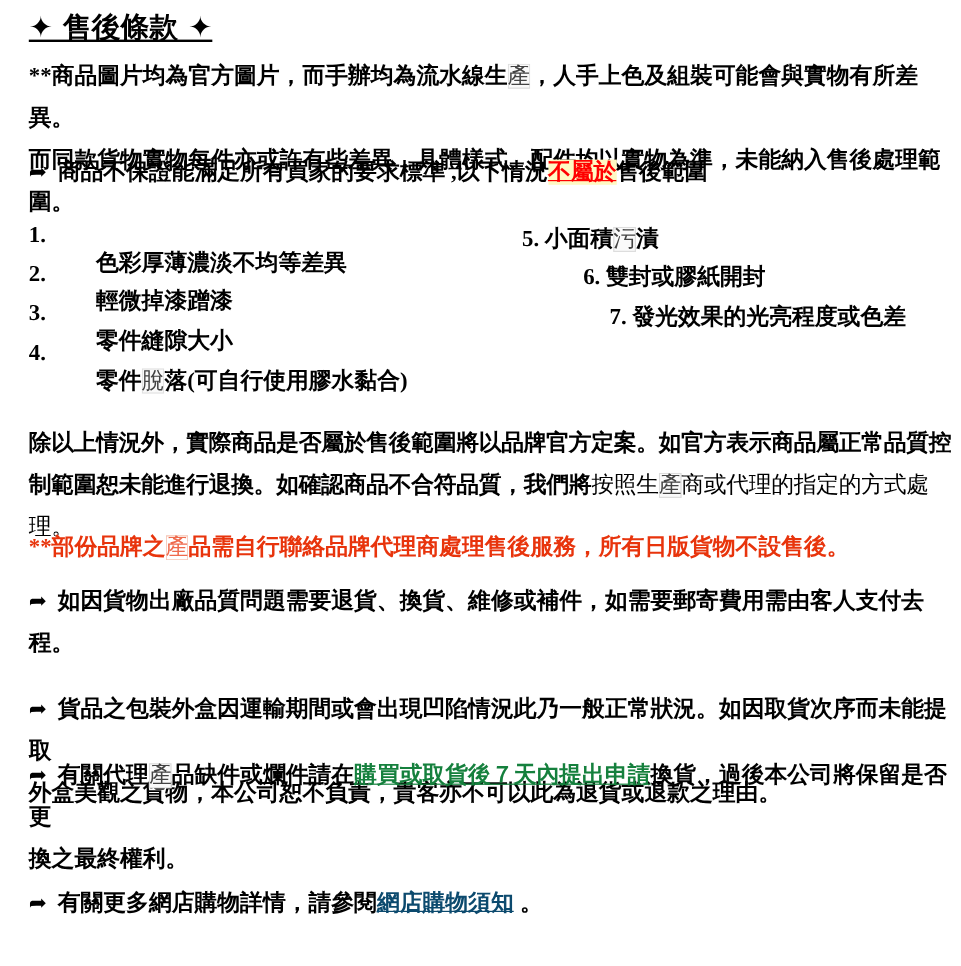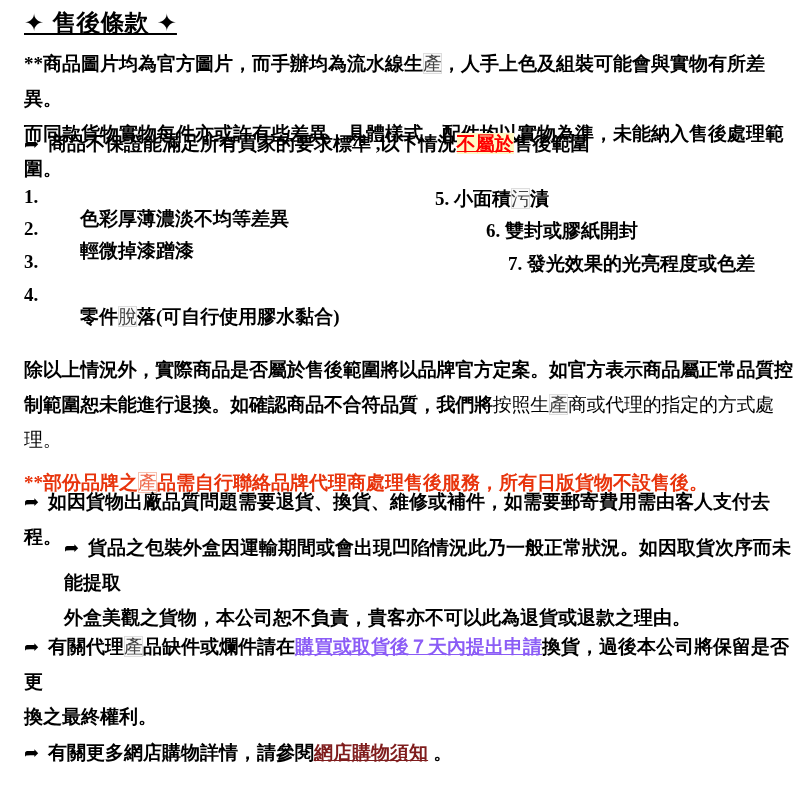--- a/index.html
+++ b/index.html
@@ -15,23 +15,23 @@
   }
   .arrow{
     font-family:"DejaVu Sans",sans-serif;font-size:18px;
     margin-right:9px;font-weight:normal;
   }
   
   .n{font-weight:normal;}
   .fb{font-weight:normal;color:#444;box-shadow:inset 0 0 0 1px #ddd;background:#fafafa;}
   .rfb{font-weight:normal;color:#ef6a4d;box-shadow:inset 0 0 0 1px #f6c3b2;}
   .hl{color:#ff0000;background:#fef9c3;text-decoration:underline;text-decoration-color:#ff0000;}
-  .redu{color:#8b5cf6;text-decoration:underline;}
-  .link{color:#7f1d1d;text-decoration:underline;cursor:pointer;}
-  .red{color:#e8340c;margin-top:26px;}
+  .redu{color:#15803d;text-decoration:underline;}
+  .link{color:#0c4a6e;text-decoration:underline;cursor:pointer;}
+  .red{color:#e8340c;}
   .tight{letter-spacing:-0.25px;}
   
   .lrow{position:absolute;left:24px;height:32px;width:770px;}
   .lrow .num{position:absolute;left:0;}
   .lrow .ltxt{position:absolute;left:56px;margin-top:20px;}
   .lrow .rtxt{position:absolute;}
   .r1 .rtxt{left:411px;}
   .r2 .rtxt{left:462px;}
   .r3 .rtxt{left:484px;}
   .r4 .rtxt{left:374px;}
@@ -53,36 +53,37 @@
   <span class="ltxt"><span>色彩厚薄濃淡不均等差異</span></span>
   <span class="rtxt"><span>5. 小面積</span><span class="fb">污</span><span>漬</span></span>
 </div>
 <div class="lrow r2" style="top:218px;">
   <span class="num">2.</span>
   <span class="ltxt"><span>輕微掉漆蹭漆</span></span>
   <span class="rtxt"><span>6. 雙封或膠紙開封</span></span>
 </div>
 <div class="lrow r3" style="top:251px;">
   <span class="num">3.</span>
+  <span class="ltxt"><span>零件縫隙大小</span></span>
   <span class="rtxt"><span>7. 發光效果的光亮程度或色差</span></span>
 </div>
 <div class="lrow r4" style="top:284px;">
   <span class="num">4.</span>
   <span class="ltxt"><span>零件</span><span class="fb">脫</span><span>落(可自行使用膠水黏合)</span></span>
 </div>
 
 <div class="abs tight" style="top:352px;"><span>除以上情況外，實際商品是否屬於售後範圍將以品牌官方定案。如官方表示商品屬正常品質控</span><br><span>制範圍恕未能進行退換。如確認商品不合符品質，我們將</span><span class="n">按照生</span><span class="fb">產</span><span class="n">商或代理的指定的方式處理。</span></div>
 
 <div class="abs red" style="top:439px;"><span>**部份品牌之</span><span class="rfb">產</span><span>品需自行聯絡品牌代理商處理售後服務，所有日版貨物不設售後。</span></div>
 
 <div class="abs" style="top:484px;">
   <span class="arrow">➦</span><span><span>如因貨物出廠品質問題需要退貨、換貨、維修或補件，如需要郵寄費用需由客人支付去程。</span></span>
 </div>
 
-<div class="abs" style="top:530px;margin-left:40px;">
+<div class="abs" style="top:574px;">
   <span class="arrow">➦</span><span><span>貨品之包裝外盒因運輸期間或會出現凹陷情況此乃一般正常狀況。如因取貨次序而未能提取</span><br><span>外盒美觀之貨物，本公司恕不負責，貴客亦不可以此為退貨或退款之理由。</span></span>
 </div>
 
 <div class="abs" style="top:629px;">
   <span class="arrow">➦</span><span><span>有關代理</span><span class="fb">產</span><span>品缺件或爛件請在</span><span class="redu">購買或取貨後７天內提出申請</span><span>換貨，過後本公司將保留是否更</span><br><span>換之最終權利。</span></span>
 </div>
 
 <div class="abs sans" style="top:735px;">
   <span class="arrow">➦</span><span><span>有關更多網店購物詳情，請參閱</span><span class="link">網店購物須知</span><span> 。</span></span>
 </div>

